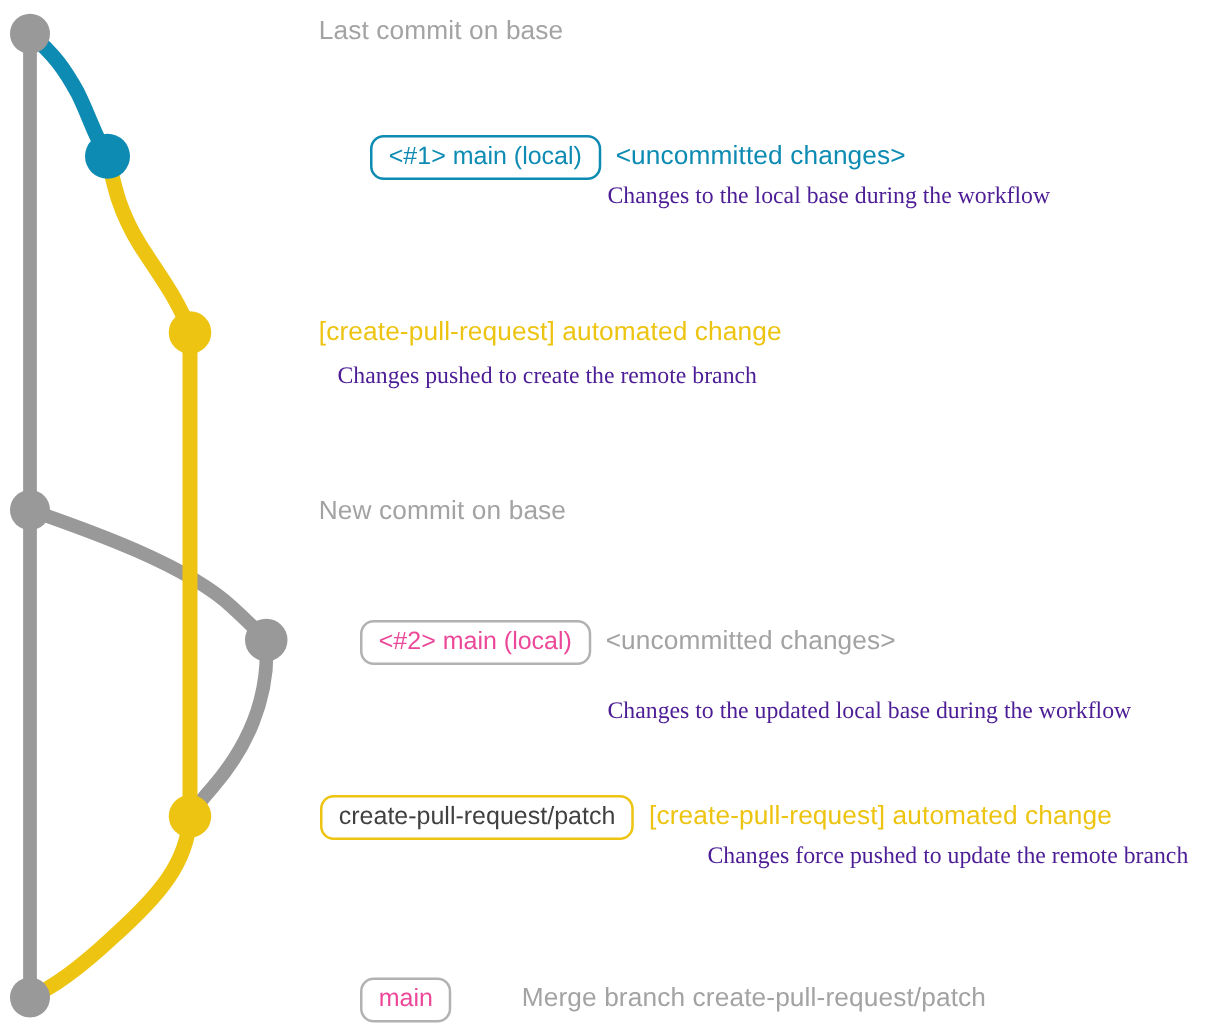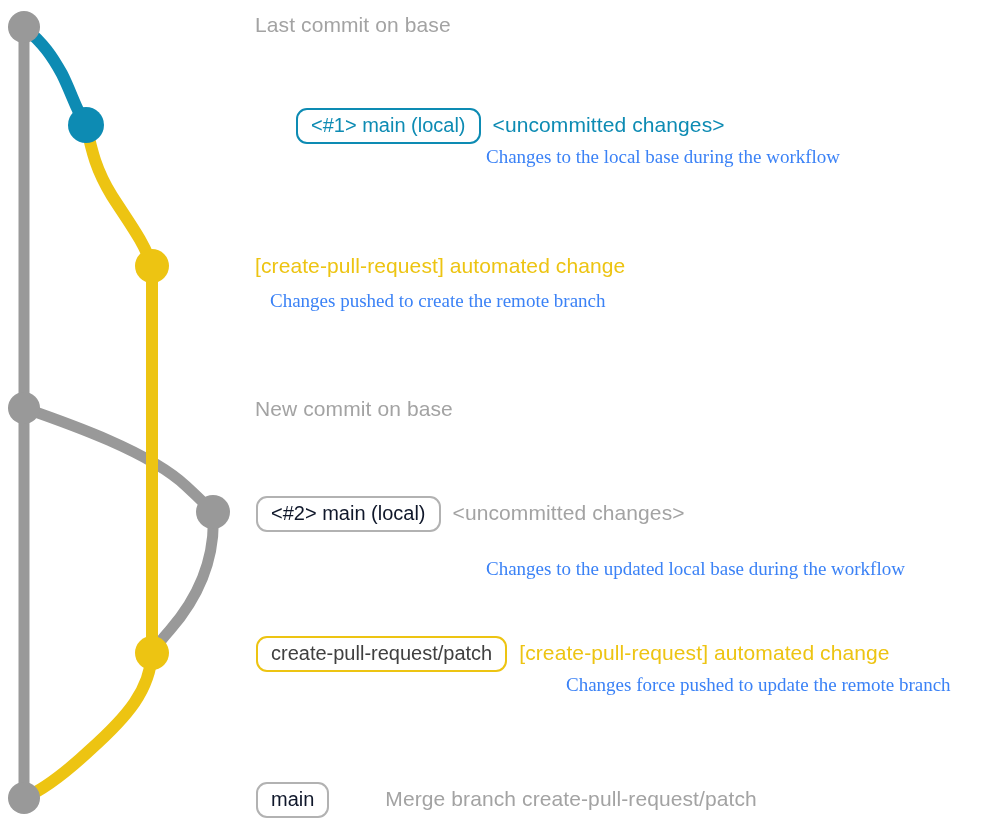--- a/index.html
+++ b/index.html
@@ -45,39 +45,39 @@
   .badge {
     display: inline-block;
     border-radius: 11px;
     padding: 5px 13px 6px 13px;
     font-family: "Liberation Sans", sans-serif;
     font-size: 20px;
     line-height: 1.05;
     background: #ffffff;
   }
   .badge.teal   { border: 2px solid #0d8bb3; color: #0d8bb3; }
-  .badge.gray   { border: 2px solid #b2b2b2; color: #0f172a; }
+  .badge.gray   { border: 2px solid #b2b2b2; color: #ec4899; margin-left: 32px; }
   .badge.yellow { border: 2px solid #edc412; color: #404040; }
 
   .msg {
     font-family: "Liberation Sans", sans-serif;
     font-size: 21px;
     margin-left: 12px;
     letter-spacing: 0.1px;
   }
   .msg.teal   { color: #0d8bb3; }
   .msg.gray   { color: #a3a3a3; }
   .msg.yellow { color: #edc412; }
 
   
   .subnote {
     position: absolute;
     font-family: "Liberation Serif", serif;
     font-size: 19px;
-    color: #3b82f6;
+    color: #4c1d95;
     white-space: nowrap;
     text-align: center;
   }
 </style>
 </head>
 <body>
 
 <svg id="graph-svg" viewBox="0 0 981 827" aria-hidden="true">
 
   <path d="M 24 27 L 24 798" fill="none" stroke="#999999" stroke-width="11" stroke-linecap="round"></path>

